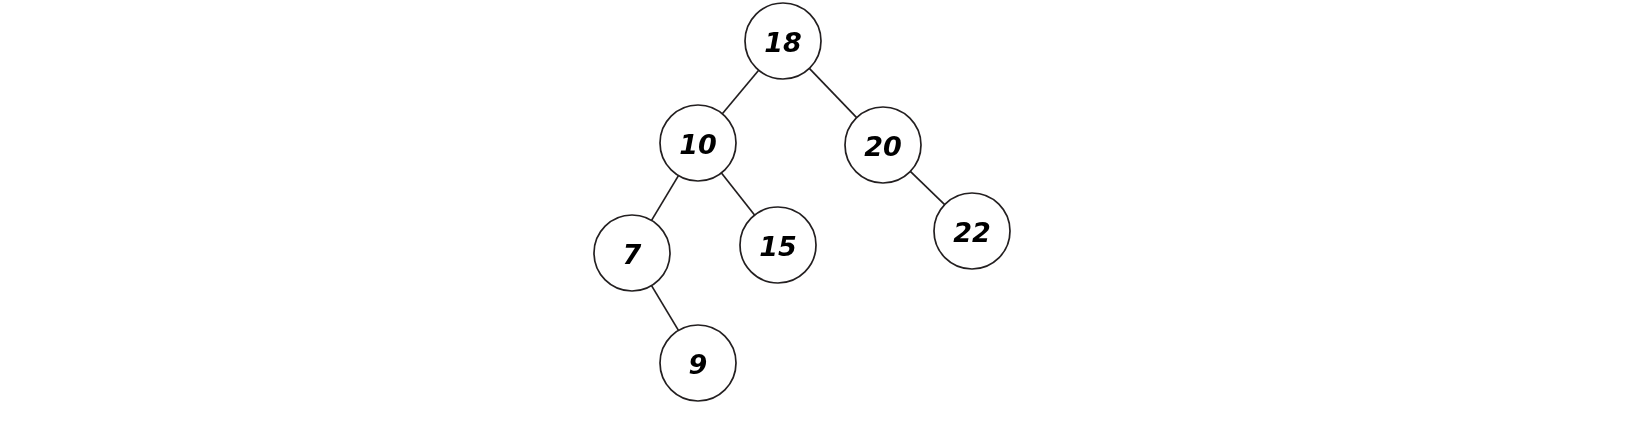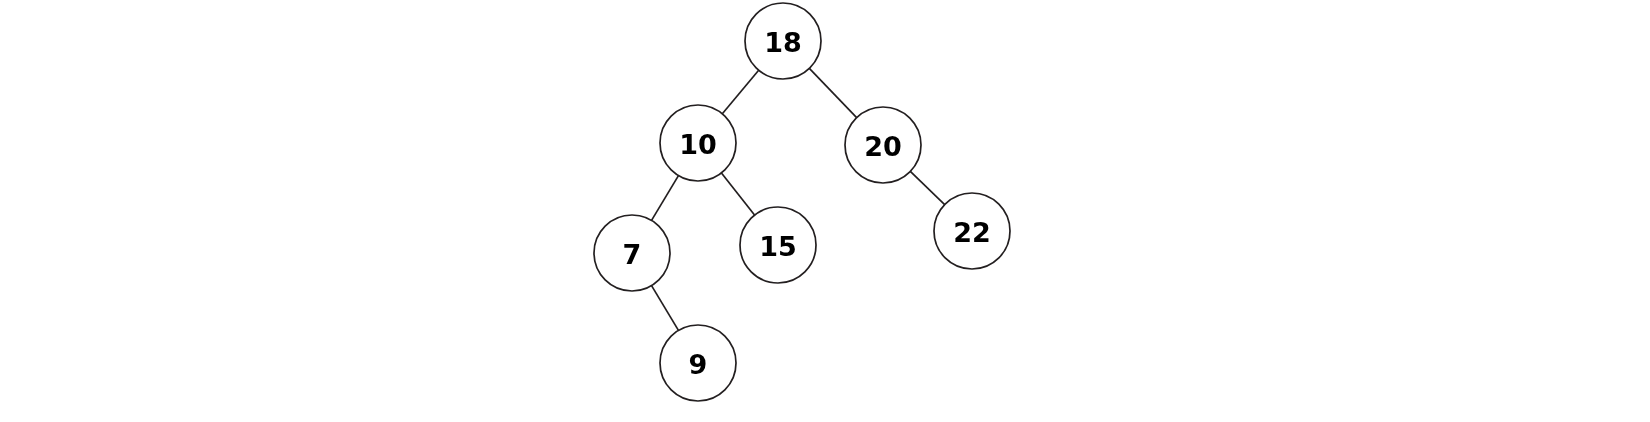--- a/index.html
+++ b/index.html
@@ -11,20 +11,21 @@
     width: 1650px;
     height: 422px;
     overflow: hidden;
     font-family: "DejaVu Sans", sans-serif;
   }
   #canvas-wrap {
     position: relative;
     width: 1650px;
     height: 422px;
     background: #ffffff;
+    font-style: italic;
   }
   svg#tree-svg {
     position: absolute;
     left: 0;
     top: 0;
     width: 1650px;
     height: 422px;
     display: block;
   }
   .edge-line {

